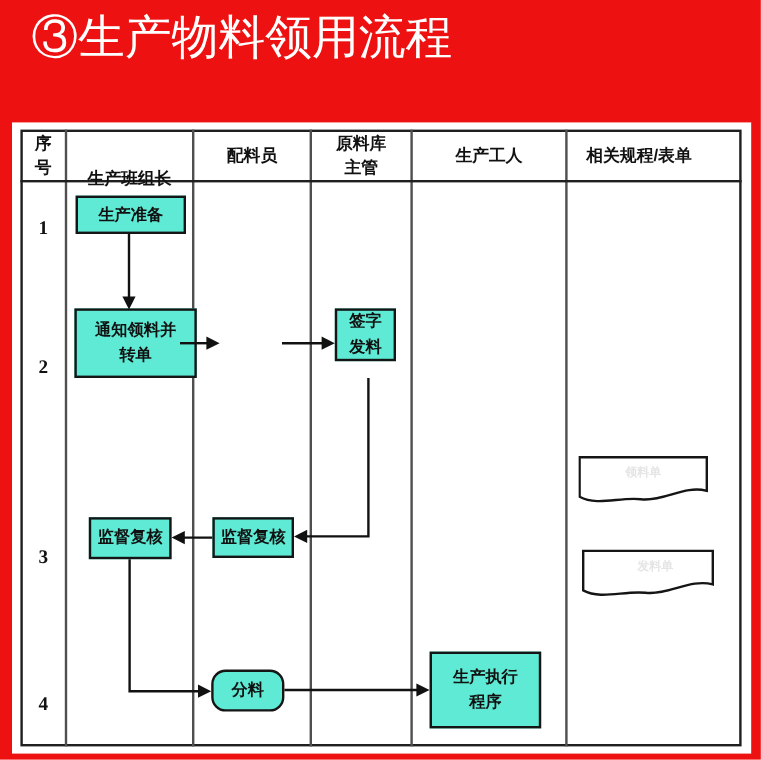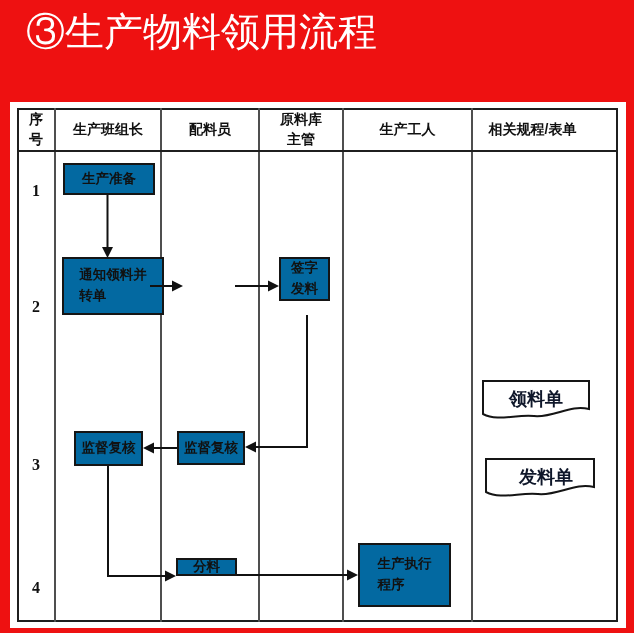--- a/index.html
+++ b/index.html
@@ -27,30 +27,30 @@
     position:absolute;top:108px;height:44px;
     display:flex;align-items:center;justify-content:center;
     text-align:center;font-size:14px;font-weight:bold;color:#111;
     white-space:pre-line;line-height:1.4;
   }
   .rownum{
     position:absolute;left:17px;width:38px;text-align:center;
     font-family:"Liberation Serif",serif;font-size:16px;font-weight:bold;color:#111;
   }
   .node{
-    position:absolute;background:#0369a1;border:2px solid #151515;box-sizing:border-box;
-    display:flex;align-items:center;justify-content:center;text-align:left;
+    position:absolute;background:#5eead4;border:2px solid #151515;box-sizing:border-box;
+    display:flex;align-items:center;justify-content:center;text-align:center;
     font-size:13.5px;font-weight:bold;color:#111;
     white-space:pre-line;line-height:1.55;
   }
   .doc{position:absolute;}
   .doc svg{position:absolute;left:0;top:0;display:block;}
   .doc-label{
     position:absolute;left:0;top:7px;width:100%;text-align:center;
-    font-size:18px;font-weight:bold;color:#0f172a;
+    font-size:10px;font-weight:bold;color:#e5e5e5;
   }
   .connectors{position:absolute;left:0;top:0;pointer-events:none;}
   .connectors line,.connectors polyline{stroke:#111;stroke-width:2;fill:none;}
   .connectors polygon{fill:#111;stroke:none;}
 </style>
 </head>
 <body>
 
 <div class="canvas">
 
@@ -62,40 +62,40 @@
 
   <div class="vline" style="left:54px;"></div>
   <div class="vline" style="left:160px;"></div>
   <div class="vline" style="left:258px;"></div>
   <div class="vline" style="left:342px;"></div>
   <div class="vline" style="left:471px;"></div>
   <div class="hline"></div>
 
   <div class="hcell" style="left:17px;width:38px;">序
 号</div>
-  <div class="hcell" style="left:55px;width:106px;">生产班组长</div>
+  <div class="hcell" style="left:55px;width:106px;margin-top:19px;">生产班组长</div>
   <div class="hcell" style="left:161px;width:98px;">配料员</div>
   <div class="hcell" style="left:253px;width:96px;">原料库
 主管</div>
   <div class="hcell" style="left:343px;width:129px;">生产工人</div>
   <div class="hcell" style="left:472px;width:121px;">相关规程/表单</div>
 
   <div class="rownum" style="top:182px;">1</div>
   <div class="rownum" style="top:298px;">2</div>
   <div class="rownum" style="top:456px;">3</div>
   <div class="rownum" style="top:579px;">4</div>
 
   <div class="node" style="left:63px;top:163px;width:92px;height:32px;">生产准备</div>
   <div class="node" style="left:62px;top:257px;width:102px;height:58px;">通知领料并
 转单</div>
   <div class="node" style="left:279px;top:257px;width:51px;height:44px;">签字
 发料</div>
   <div class="node" style="left:74px;top:431px;width:69px;height:35px;">监督复核</div>
   <div class="node" style="left:177px;top:431px;width:68px;height:34px;">监督复核</div>
-  <div class="node" style="left:176px;top:558px;width:61px;height:18px;">分料</div>
+  <div class="node" style="left:176px;top:558px;width:61px;height:35px;border-radius:12px;">分料</div>
   <div class="node" style="left:358px;top:543px;width:93px;height:64px;">生产执行
 程序</div>
 
   <div class="doc" style="left:482px;top:380px;width:108px;height:44px;">
     <svg width="108" height="44" viewBox="0 0 108 44">
       <path d="M1,1 H107 V29 C 88,24 72,38 52,36 C 34,34 16,42 1,34 Z" fill="#ffffff" stroke="#151515" stroke-width="2"></path>
     </svg>
     <div class="doc-label">领料单</div>
   </div>
   <div class="doc" style="left:485px;top:458px;width:122px;height:44px;">

